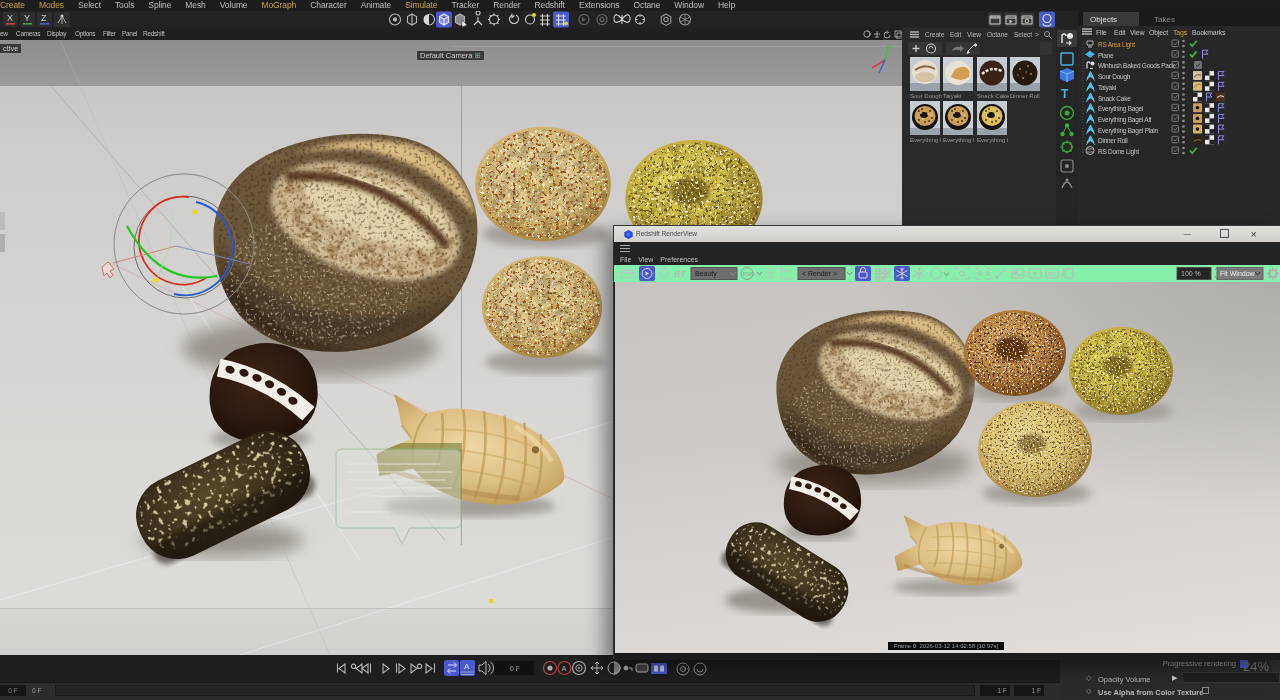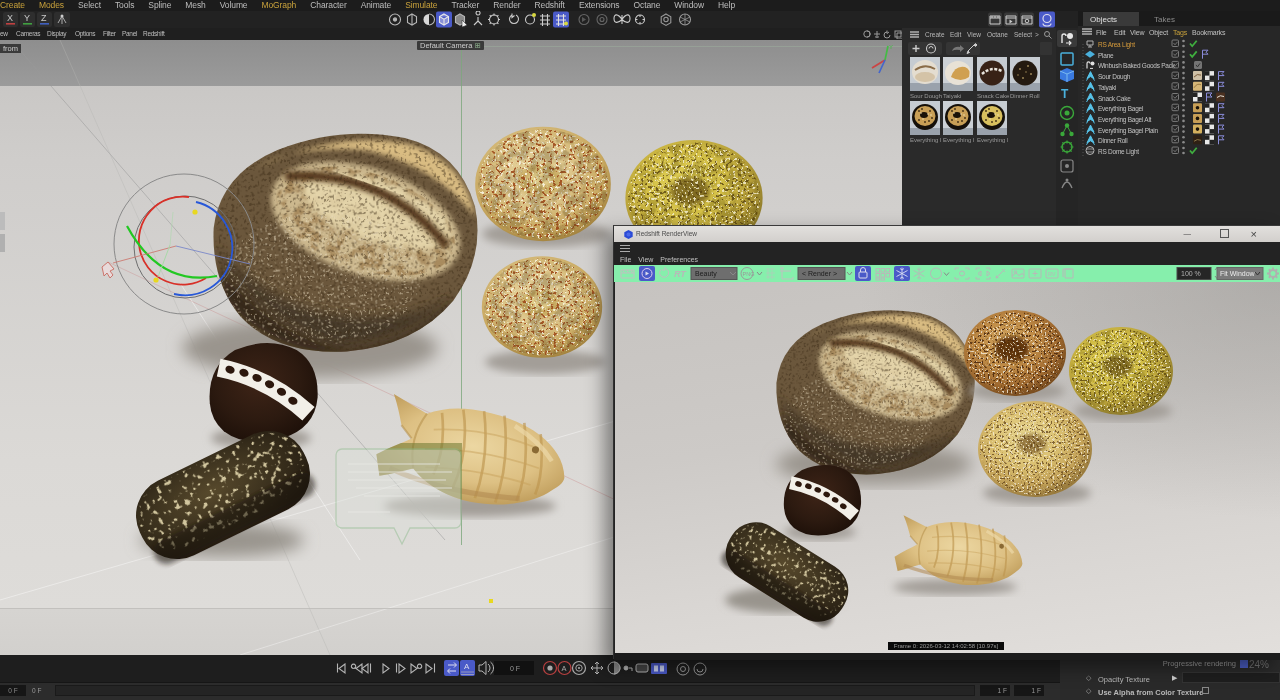--- a/index.html
+++ b/index.html
@@ -369,22 +369,22 @@
       <rect x="0" y="194" width="5" height="18" fill="#b0b0b0"></rect>
 
       <g transform="translate(885,20)" stroke-width="1.7" fill="none">
         <line x1="0" y1="0" x2="-13" y2="8" stroke="#cc4444"></line>
         <line x1="0" y1="0" x2="3" y2="-14" stroke="#44bb44"></line>
         <line x1="0" y1="0" x2="-6" y2="13" stroke="#4466cc"></line>
         <text x="4" y="-11" font-size="6" fill="#44bb44" stroke="none" font-family="Liberation Sans">Y</text>
       </g>
     </svg>
     </div>
-    <div class="vplabel" style="left:417px; top:1px;">Default Camera <span style="color:#8a8;">⊞</span></div>
-    <div class="vplabel" style="left:0; top:4px; border-radius:0;">from</div>
+    <div class="vplabel" style="left:417px; top:11px;">Default Camera <span style="color:#8a8;">⊞</span></div>
+    <div class="vplabel" style="left:0; top:4px; border-radius:0;">ctive</div>
   </div>
   <div id="assets">
     <svg width="154" height="200" viewBox="0 0 154 200">
       <g fill="#b8b8b8" font-size="6.5" font-family="Liberation Sans">
         <path d="M8,4 h9 M8,6.5 h9 M8,9 h9" stroke="#b0b0b0" stroke-width="1.3"></path>
         <text x="23" y="9">Create</text>
           <text x="48" y="9">Edit</text>
           <text x="65" y="9">View</text>
         <text x="85" y="9">Octane</text>
           <text x="112" y="9">Select</text>
@@ -757,23 +757,23 @@
   <div id="botstrip">
     <div style="position:absolute;left:0;top:2px;width:26px;height:11px;background:#161616;color:#888;font-size:6.5px;text-align:center;line-height:11px;">0 F</div>
     <div style="position:absolute;left:32px;top:2px;color:#999;font-size:6.5px;line-height:11px;">0 F</div>
     <div style="position:absolute;left:55px;top:2px;width:920px;height:11px;background:#242424;border:1px solid #1a1a1a;"></div>
     <div style="position:absolute;left:980px;top:2px;width:30px;height:11px;background:#161616;color:#999;font-size:6.5px;text-align:right;line-height:11px;padding-right:3px;">1 F</div>
     <div style="position:absolute;left:1014px;top:2px;width:30px;height:11px;background:#161616;color:#999;font-size:6.5px;text-align:right;line-height:11px;padding-right:3px;">1 F</div>
   </div>
   <div id="attrarea">
     <span class="txt" style="right:44px;top:1px;color:#9a9a9a;font-size:7.5px;">Progressive rendering</span>
     <span style="position:absolute;right:32px;top:1.5px;width:8px;height:8px;background:#4a5ec4;"></span>
-    <span class="txt" style="right:11px;top:1px;color:#777;font-size:10px;">24%</span>
+    <span class="txt" style="right:11px;top:1px;color:#777;font-size:13px;">24%</span>
     <div style="position:absolute;left:26px;top:16px;color:#999;font-size:7px;">◇</div>
-    <div style="position:absolute;left:38px;top:17px;color:#b8b8b8;">Opacity Texture</div>
+    <div style="position:absolute;left:38px;top:17px;color:#b8b8b8;">Opacity Volume</div>
     <div style="position:absolute;left:112px;top:16px;color:#ccc;font-size:7px;">▶</div>
     <div style="position:absolute;left:122px;top:14px;width:98px;height:11px;background:#1e1e1e;border:1px solid #333;"></div>
     <div style="position:absolute;left:26px;top:29px;color:#999;font-size:7px;">◇</div>
     <div style="position:absolute;left:38px;top:30px;color:#b8b8b8;font-weight:bold;">Use Alpha from Color Texture</div>
     <div style="position:absolute;left:142px;top:29px;width:7px;height:7px;border:1px solid #888;"></div>
   </div>
 
   <div id="rv">
     <div id="rv-title">
       <svg class="ico" style="left:10px;top:4px" width="9" height="9" viewBox="0 0 9 9">

